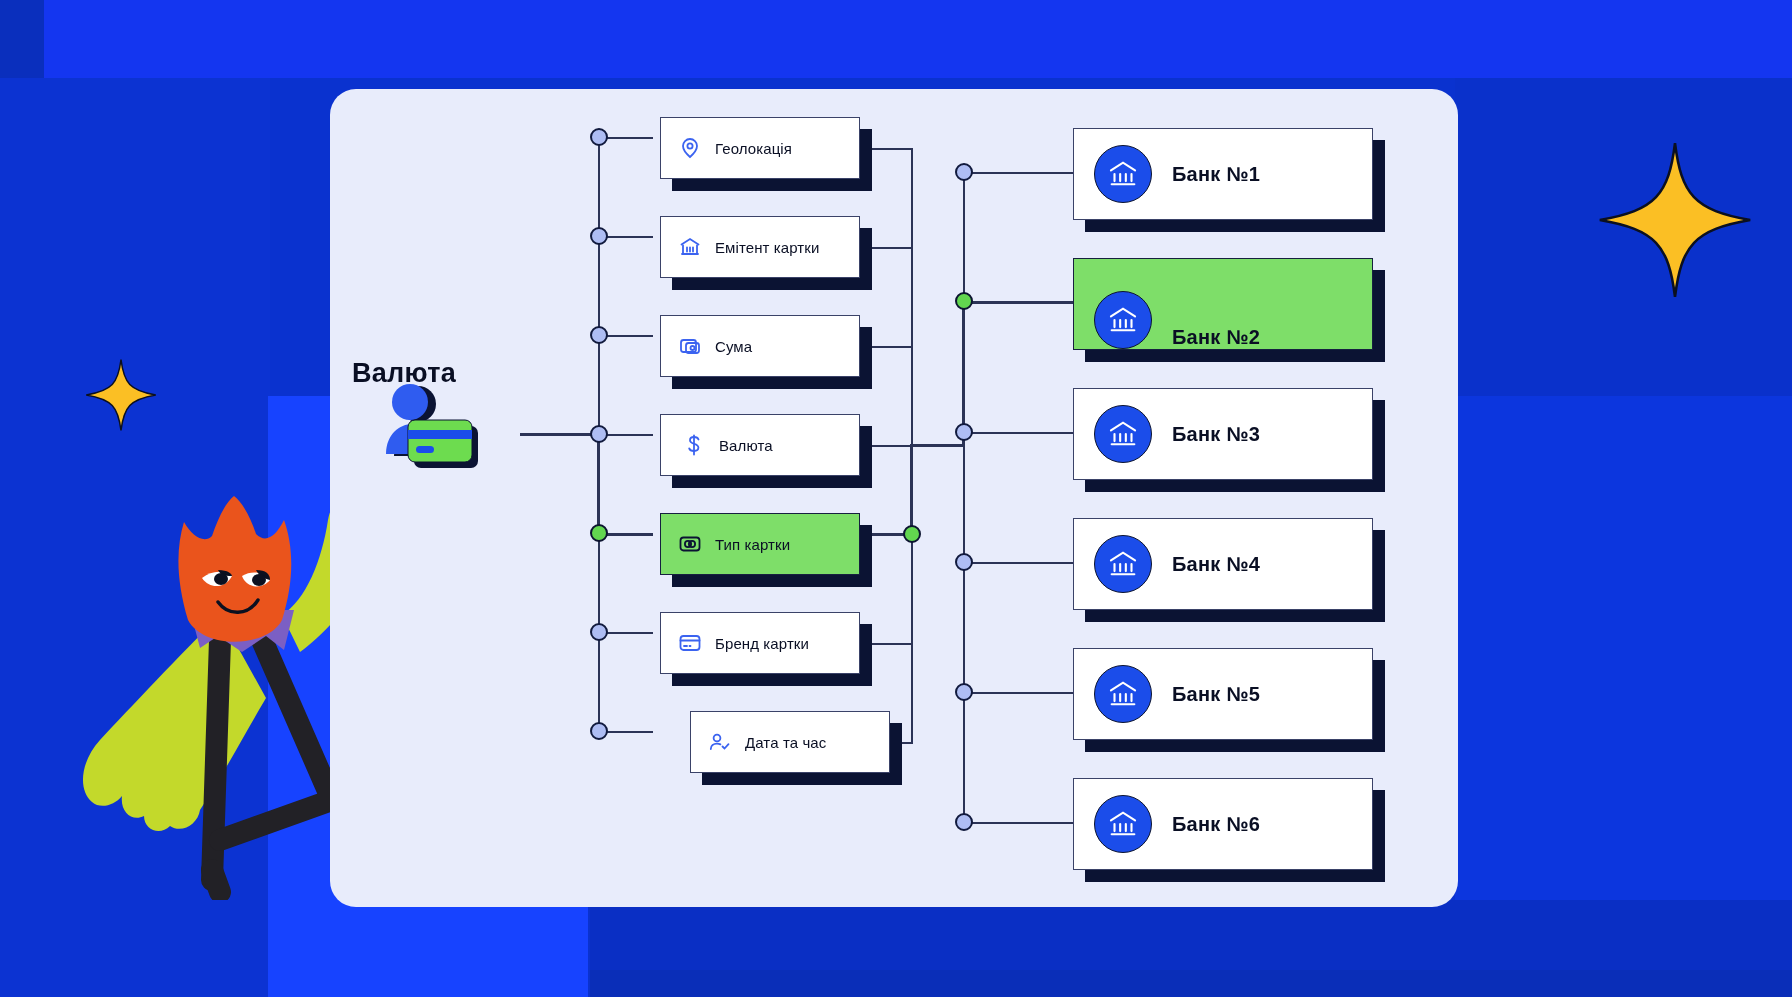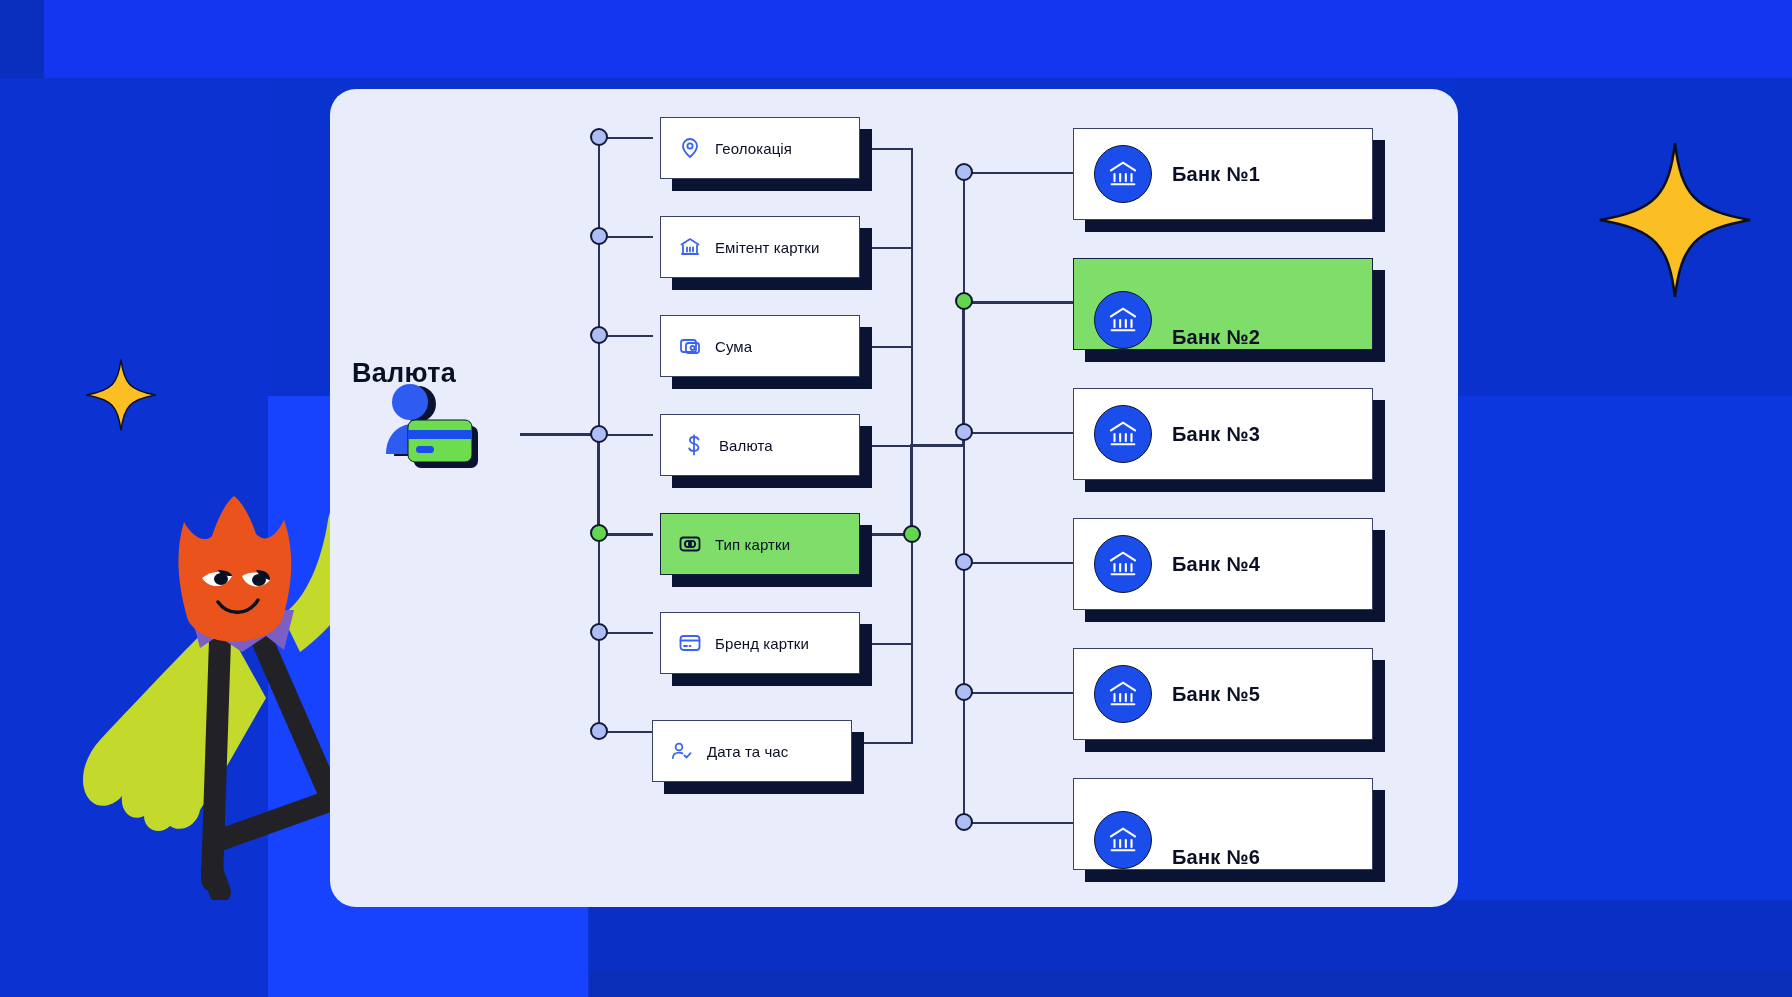--- a/index.html
+++ b/index.html
@@ -271,21 +271,21 @@
       <svg width="24" height="24" viewBox="0 0 24 24" fill="none" stroke="#3b63f0" stroke-width="1.8" stroke-linecap="round">
         <rect x="2.5" y="5" width="19" height="14" rx="3"></rect>
           <path d="M2.5 9.5h19"></path>
           <path d="M6 15h3"></path>
           <path d="M11.5 15h1"></path>
       </svg>
     </span>
     <span class="lbl">Бренд картки</span>
   </div>
 
-  <div class="attr" style="left:652px;top:711px;margin-top:9px;">
+  <div class="attr" style="left:690px;top:711px;">
     <span class="ic">
       <svg width="24" height="24" viewBox="0 0 24 24" fill="none" stroke="#3b63f0" stroke-width="1.8" stroke-linecap="round">
         <circle cx="9" cy="8" r="3.4"></circle>
           <path d="M2.8 19c0-3.4 2.8-5.4 6.2-5.4 1.3 0 2.5.3 3.4.8"></path>
           <path d="M14.5 16.5l2 2 4-4.3"></path>
       </svg>
     </span>
     <span class="lbl">Дата та час</span>
   </div>
 
@@ -352,21 +352,21 @@
           <path d="M6 12v5"></path>
           <path d="M10 12v5"></path>
           <path d="M14 12v5"></path>
           <path d="M18 12v5"></path>
           <path d="M4 19.2h16"></path>
       </svg>
     </span>
     <span class="lbl">Банк №5</span>
   </div>
 
-  <div class="bank" style="left:1073px;top:778px;align-items:flex-end;">
+  <div class="bank" style="left:1073px;top:778px;">
     <span class="bic">
       <svg width="34" height="34" viewBox="0 0 24 24" fill="none" stroke="#fff" stroke-width="1.5" stroke-linecap="round">
         <path d="M3.5 9.5 12 4l8.5 5.5"></path>
           <path d="M6 12v5"></path>
           <path d="M10 12v5"></path>
           <path d="M14 12v5"></path>
           <path d="M18 12v5"></path>
           <path d="M4 19.2h16"></path>
       </svg>
     </span>

